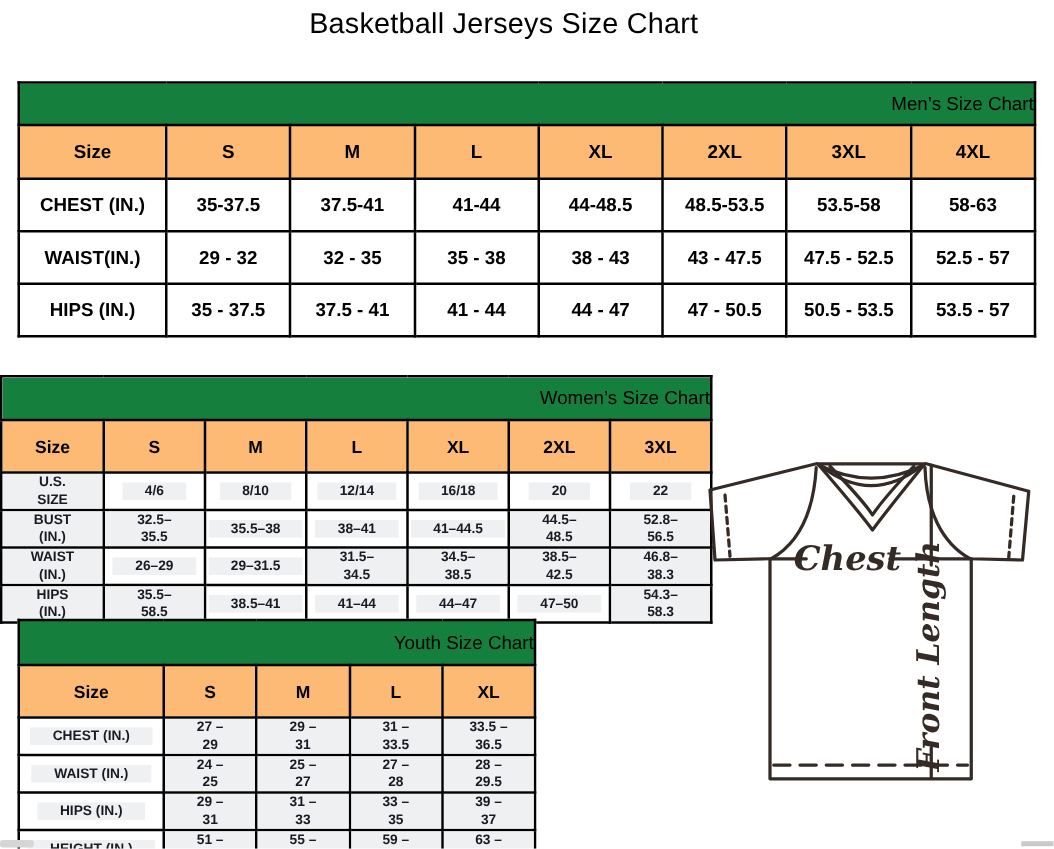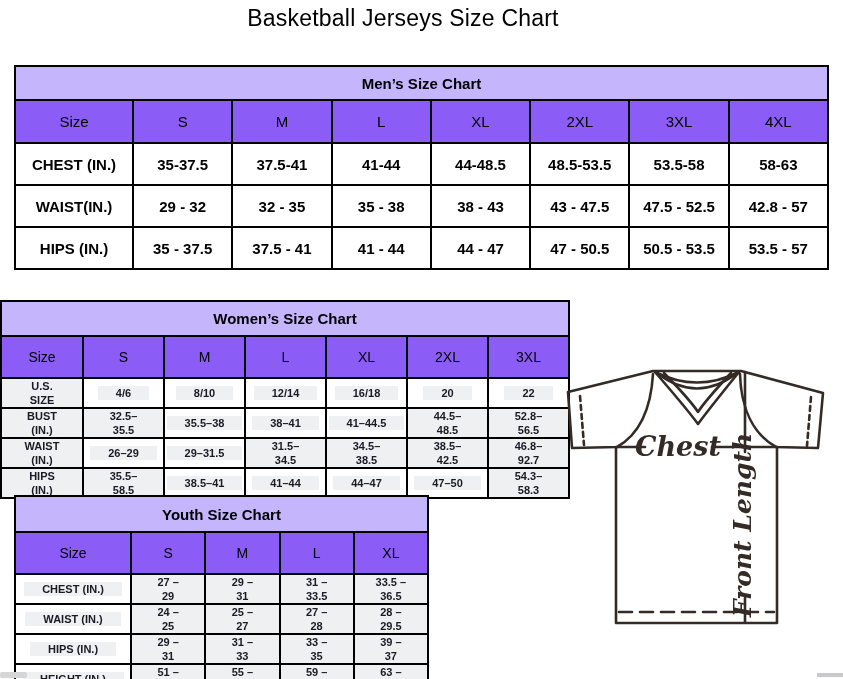--- a/index.html
+++ b/index.html
@@ -6,22 +6,22 @@
   .canvas{
     position:relative;width:843px;height:679px;background:#ffffff;
     font-family:"Liberation Sans",sans-serif;color:#000;overflow:hidden;
   }
   .page-title{
     position:absolute;left:0;top:5px;width:806px;text-align:center;
     font-size:23px;font-weight:normal;letter-spacing:.2px;
   }
   table{border-collapse:collapse;table-layout:fixed;position:absolute;background:#fff;}
   td,th{border:2px solid #000;text-align:center;vertical-align:middle;padding:0;overflow:hidden;}
-  .t-title td{background:#c4b5fd;font-weight:bold;font-size:15px;}
-  .t-head th{font-weight:normal;background:#8b5cf6;}
+  .t-title td{background:#15803d;font-weight:normal;font-size:15px;text-align:right;}
+  .t-head th{font-weight:bold;background:#fdba74;}
   
   .men{left:14px;top:65px;width:815px;}
   .men .t-title td{height:32px;}
   .men .t-head th{height:41px;font-size:15px;}
   .men .t-row td{height:40px;font-size:15px;font-weight:bold;}
   
   .women{left:0;top:300px;width:570px;}
   .women .t-title td{height:33px;}
   .women .t-head th{height:40px;font-size:14px;}
   .women .t-row td{height:18px;font-size:11px;font-weight:bold;color:#1a1a24;}
@@ -84,21 +84,21 @@
       <td>58-63</td>
     </tr>
     <tr class="t-row">
       <td>WAIST(IN.)</td>
       <td>29 - 32</td>
       <td>32 - 35</td>
       <td>35 - 38</td>
       <td>38 - 43</td>
       <td>43 - 47.5</td>
       <td>47.5 - 52.5</td>
-      <td>42.8 - 57</td>
+      <td>52.5 - 57</td>
     </tr>
     <tr class="t-row">
       <td>HIPS (IN.)</td>
       <td>35 - 37.5</td>
       <td>37.5 - 41</td>
       <td>41 - 44</td>
       <td>44 - 47</td>
       <td>47 - 50.5</td>
       <td>50.5 - 53.5</td>
       <td>53.5 - 57</td>
@@ -147,21 +147,21 @@
       <td><span class="hl">44.5–48.5</span></td>
       <td><span class="hl">52.8–56.5</span></td>
     </tr>
     <tr class="t-row">
       <td><span class="hl">WAIST (IN.)</span></td>
       <td><span class="hl">26–29</span></td>
       <td><span class="hl">29–31.5</span></td>
       <td><span class="hl">31.5–34.5</span></td>
       <td><span class="hl">34.5–38.5</span></td>
       <td><span class="hl">38.5–42.5</span></td>
-      <td><span class="hl">46.8–92.7</span></td>
+      <td><span class="hl">46.8–38.3</span></td>
     </tr>
     <tr class="t-row">
       <td><span class="hl">HIPS (IN.)</span></td>
       <td><span class="hl">35.5–58.5</span></td>
       <td><span class="hl">38.5–41</span></td>
       <td><span class="hl">41–44</span></td>
       <td><span class="hl">44–47</span></td>
       <td><span class="hl">47–50</span></td>
       <td><span class="hl">54.3–58.3</span></td>
     </tr>

